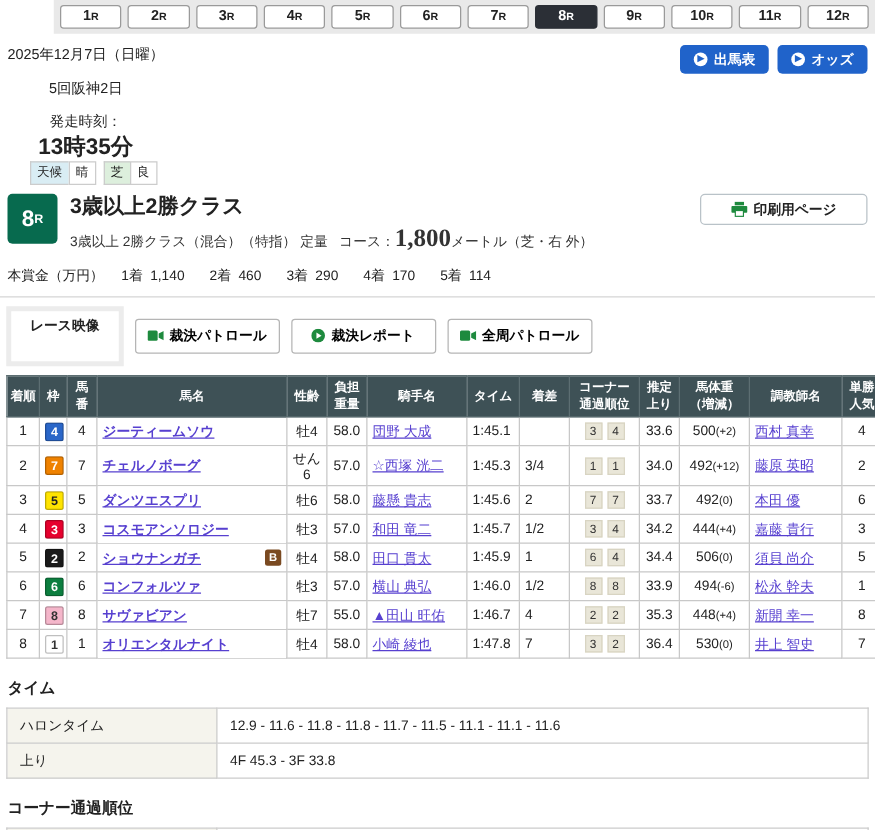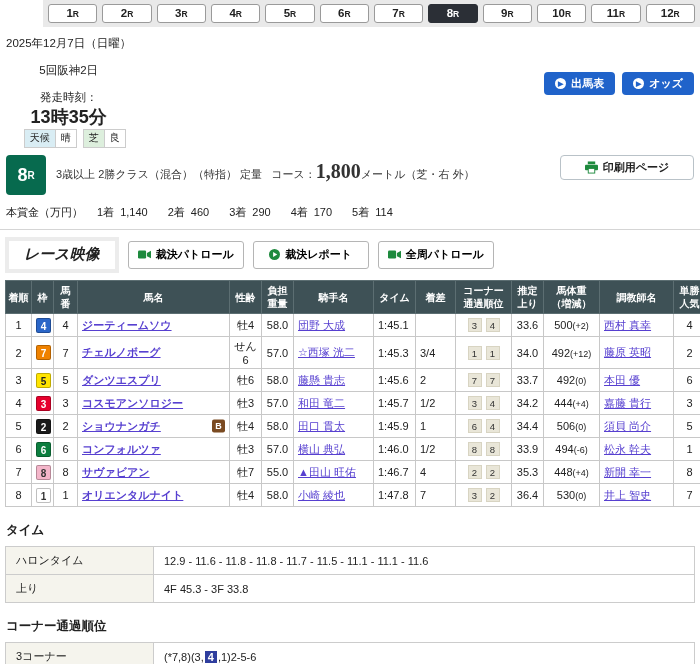--- a/index.html
+++ b/index.html
@@ -18,21 +18,21 @@
   .info-left { display:flex; align-items:center; font-size:11.5px;flex-direction:column; }
   .start-time { font-size:18px; font-weight:bold; }
   .badges { display:flex; margin-left:12px; }
   .badge { font-size:10px; padding:1px 5px 2px; border:1px solid #ccc; }
   .badge.k1 { background:#d9edf4; border-right:none; }
   .badge.k2 { background:#ddefdd; border-right:none; }
   .badge.v { background:#fff; }
   .badges .gap { width:6px; }
   .blue-btns { display:flex; gap:7px; }
   .bbtn { display:flex; align-items:center; gap:5px; background:#2063ca; color:#fff; font-size:11px; font-weight:bold;
-          border:none; border-radius:4px; padding:4px 11px; cursor:pointer;margin-top:36px; }
+          border:none; border-radius:4px; padding:4px 11px; cursor:pointer; }
   .circ { display:inline-flex; width:11px; height:11px; border-radius:50%; background:#fff; color:#2063ca;
           font-size:7px; align-items:center; justify-content:center; line-height:1; }
 
   
   .race-head { display:flex; justify-content:space-between; margin:7px 6px 0; }
   .rh-left { display:flex; gap:10px; }
   .race-badge { width:40px; height:40px; background:#076a4e; border-radius:4px; color:#fff; font-weight:bold;
                 font-size:18px; display:flex; align-items:center; justify-content:center; }
   .race-badge .rsuf { font-size:10px; }
   .race-title { font-size:17px; font-weight:bold; line-height:1.2; }
@@ -43,21 +43,21 @@
             border-radius:4px; width:134px; padding:4px 4px; font-size:11px; font-weight:bold; color:#222; cursor:pointer; }
   .prize-row { display:flex; margin:10px 6px 0; font-size:11px; align-items:baseline; }
   .prize-row .plabel { margin-right:14px; }
   .prize-item { margin-right:20px; }
   .prize-item .pl { margin-right:6px; }
   .head-divider { border-bottom:1px solid #d5d5d5; margin-top:9px; }
 
   
   .video-row { display:flex; gap:9px; margin:7px 5px 0; align-items:center; }
   .video-box { display:flex; background:#ececec; padding:4px; gap:5px; align-items:center; }
-  .video-label { background:#fff; padding:4px 15px 5px; font-size:15px; font-weight:bold;font-style:italic; }
+  .video-label { background:#fff; padding:4px 15px 21px; font-size:11px; font-weight:bold; }
   .play-btn { display:flex; align-items:center; justify-content:center; gap:6px; background:#4a9a21; color:#fff;
               width:150px; padding:4px 0 5px; border-radius:3px; border:none; font-weight:bold; font-size:11.5px; cursor:pointer; }
   .wbtn { display:flex; align-items:center; justify-content:center; gap:5px; border:1px solid #b5b5b5; border-radius:3px;
           background:#fff; padding:5px 8px 6px; font-size:11px; font-weight:bold; width:116px; cursor:pointer; }
 
   
   table { border-collapse:collapse; table-layout:fixed; }
   .res { width:690px; margin:7px 5px 0; }
   .res th { background:#3e5156; color:#fff; font-size:10px; font-weight:bold; border:1px solid #5c6e72;
             padding:3px 1px; line-height:1.3; vertical-align:middle; }
@@ -72,21 +72,21 @@
             background:#7a4a21; color:#fff; font-size:9px; font-weight:bold; text-align:center; border-radius:2px; }
   .bbadge:empty { display:none; }
   .cpos { display:inline-block; width:14px; height:14px; line-height:14px; background:#e9e6d8; border:1px solid #d8d4c2;
           font-size:9.5px; text-align:center; margin:0 2px; color:#333; }
   .wt-diff { font-size:9px; }
 
   
   .sec-h { font-size:12.5px; font-weight:bold; margin:15px 6px 7px; }
   .kv { width:690px; margin:0 5px; }
   .kv td { border:1px solid #ccc; font-size:11px; padding:6px 10px; background:#fff; }
-  .kv .lbl { width:148px; background:#f5f4ed;margin-left:37px; }
+  .kv .lbl { width:168px; background:#f5f4ed;margin-left:37px; }
   .hl4 { display:inline-block; background:#2f3e9e; color:#fff; font-weight:bold; padding:0 3px; margin:0 1px; }
 
   
   .payout-head { position:relative; font-size:12.5px; font-weight:bold; margin:16px 6px 0; padding-bottom:8px;
                  border-bottom:1px solid #d5d5d5; }
   .payout-head::after { content:""; position:absolute; left:0; bottom:-2px; width:90px; height:3px; background:#3cb043; }
 </style>
 </head>
 <body>
 
@@ -131,20 +131,21 @@
   </div>
 </div>
 
 <div class="race-head">
   <div class="rh-left">
     <div class="race-badge">
         <span>8</span>
         <span class="rsuf">R</span>
       </div>
     <div>
+      <div class="race-title">3歳以上2勝クラス</div>
       <div class="race-cond">
         <span>3歳以上 2勝クラス（混合）（特指） 定量</span>&nbsp;&nbsp;
         <span>コース：</span><span class="dist">1,800</span><span>メートル（芝・右 外）</span>
       </div>
     </div>
   </div>
   <div class="rh-right">
     <button class="wbtn-s">
       <svg width="13" height="13" viewBox="0 0 14 13">
           <rect x="3" y="0" width="8" height="3" fill="#1e8a3e"></rect>

